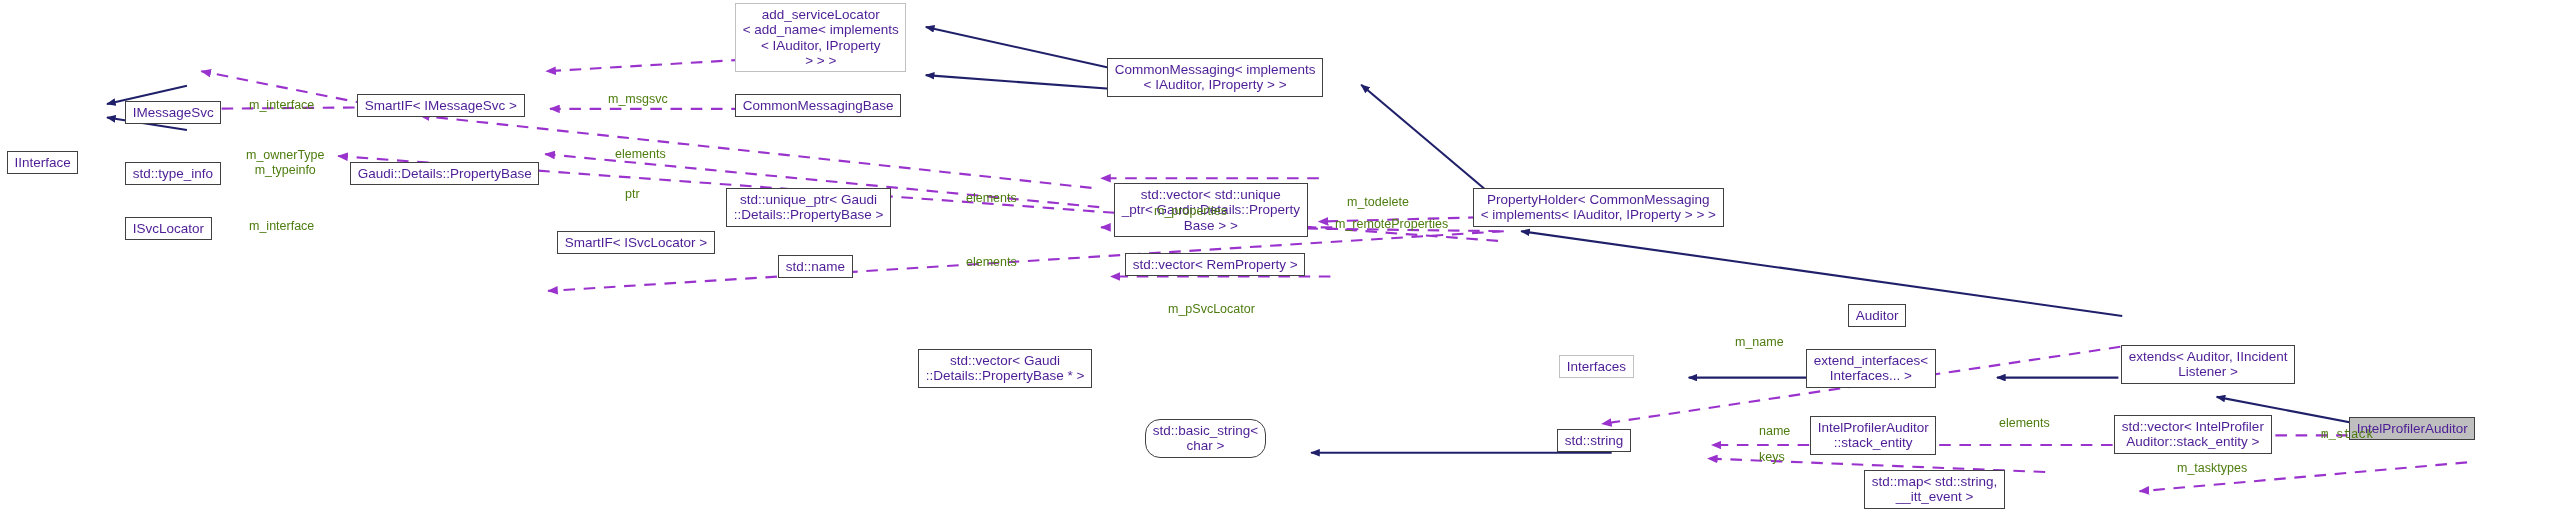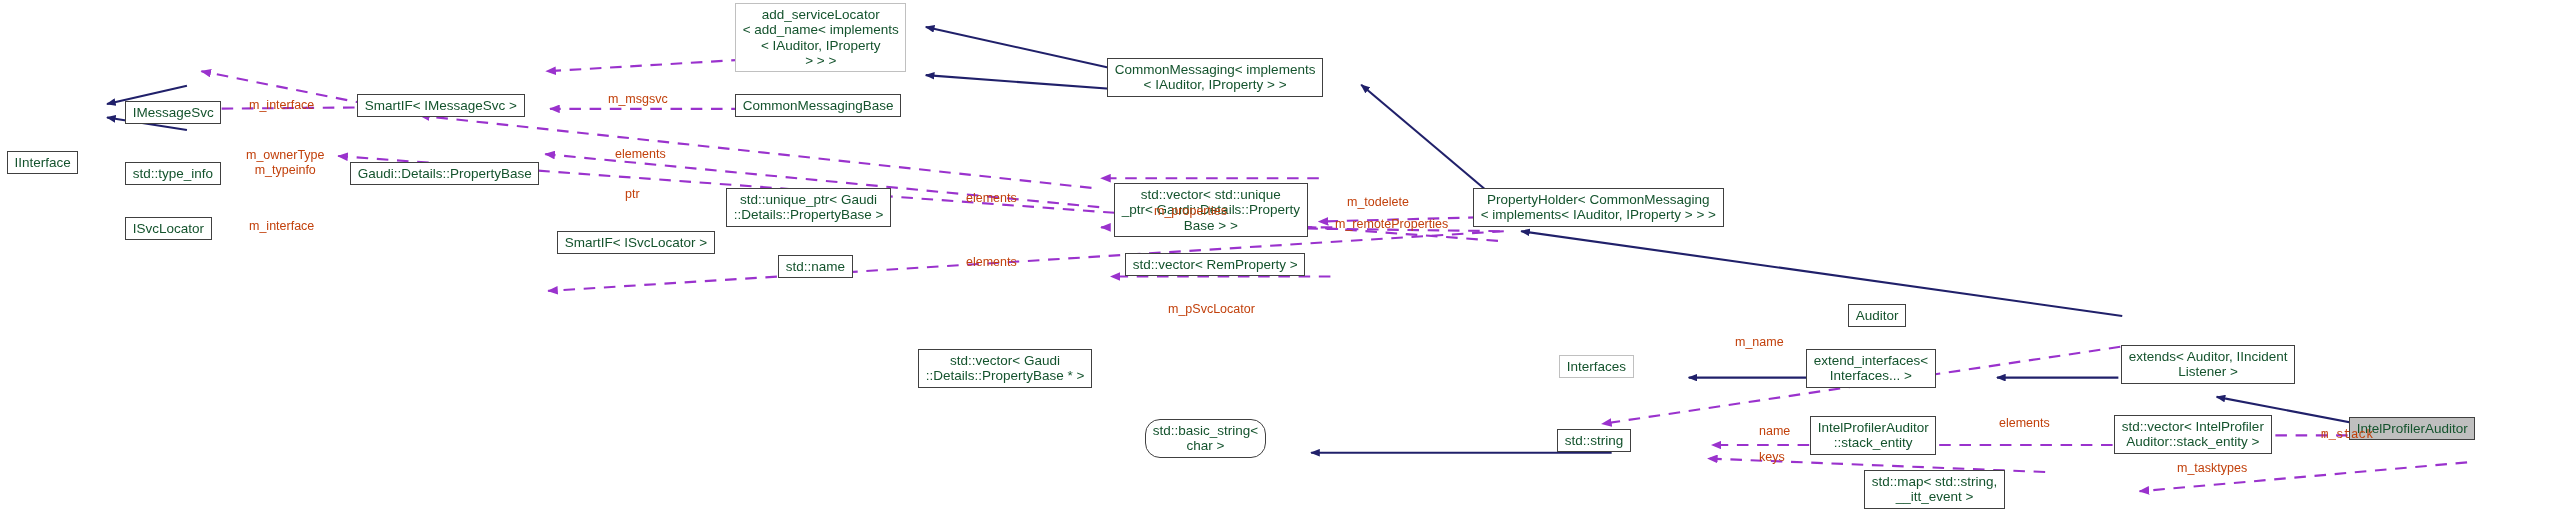--- a/index.html
+++ b/index.html
@@ -24,38 +24,38 @@
   }
   .node {
     position: absolute;
     box-sizing: border-box;
     display: flex;
     align-items: center;
     justify-content: center;
     text-align: center;
     background: #ffffff;
     border: 1px solid #404040;
-    color: #14532d;
+    color: #4c1d95;
     font-size: 13.5px;
     line-height: 15.4px;
     white-space: pre;
     z-index: 5;
   }
   .node.light {
     border: 1px solid #c0c0c0;
   }
   .node.highlight {
     background: #bfbfbf;
     border: 1px solid #404040;
   }
   .edge-label {
     position: absolute;
     font-size: 12.5px;
     line-height: 14.5px;
-    color: #c2410c;
+    color: #4d7c0f;
     background: transparent;
     white-space: pre;
     text-align: center;
     z-index: 6;
   }
 </style>
 </head>
 <body>
 
 <div id="diagram">

